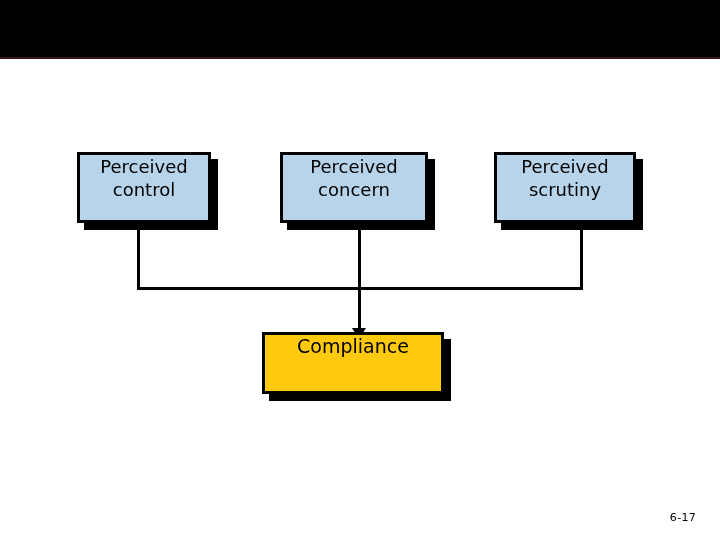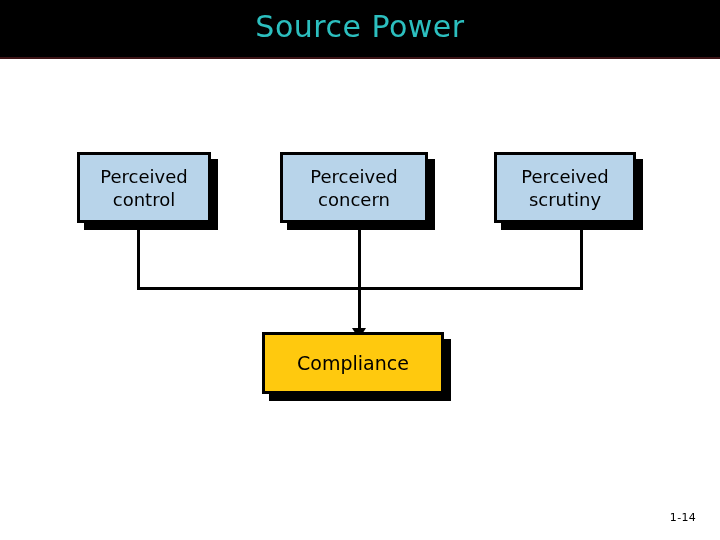--- a/index.html
+++ b/index.html
@@ -47,21 +47,21 @@
     white-space: nowrap;
   }
 
   
   .fc-box {
     position: absolute;
     box-sizing: border-box;
     border: 3px solid #000000;
     box-shadow: 7px 7px 0 0 #000000;
     display: flex;
-    align-items: center;
+    align-items: flex-start;
     justify-content: center;
     text-align: center;
   }
   .fc-box .fc-label {
     display: block;
     width: 100%;
     color: #000000;
     font-size: 18px;
     line-height: 23px;
     white-space: pre-line;
@@ -114,21 +114,20 @@
     letter-spacing: 0.3px;
   }
 </style>
 </head>
 <body>
 
 <div id="slide">
 
   <div class="header-band"></div>
   <div class="header-rule"></div>
-  <div class="slide-title">Source Power</div>
 
   <div class="fc-box box-blue" id="box-control">
     <span class="fc-label">Perceived
 control</span>
   </div>
 
   <div class="fc-box box-blue" id="box-concern">
     <span class="fc-label">Perceived
 concern</span>
   </div>
@@ -142,15 +141,15 @@
   <div class="conn" id="drop-mid"></div>
   <div class="conn" id="drop-right"></div>
   <div class="conn" id="rail"></div>
   <div class="conn" id="stem"></div>
   <div id="arrowhead"></div>
 
   <div class="fc-box box-yellow" id="box-compliance">
     <span class="fc-label">Compliance</span>
   </div>
 
-  <div class="page-number">1-14</div>
+  <div class="page-number">6-17</div>
 
 </div>
 
 </body></html>

